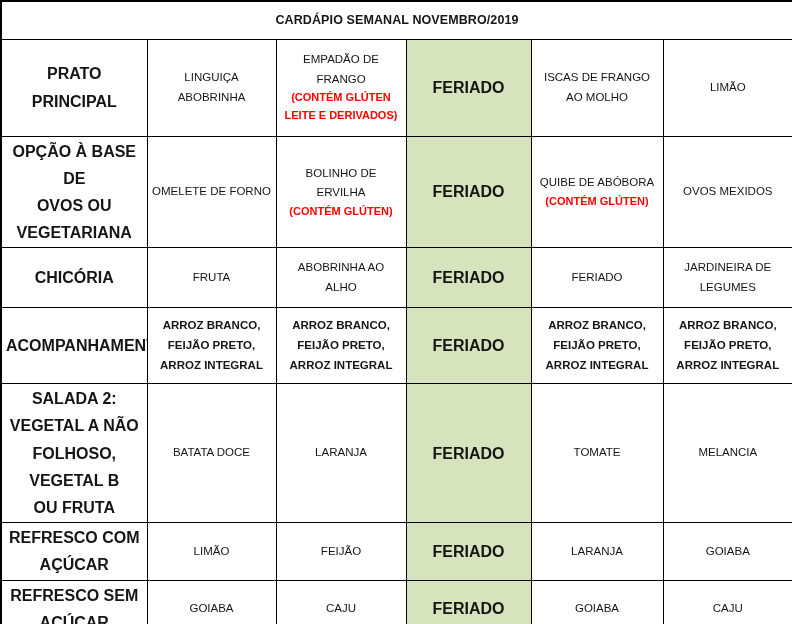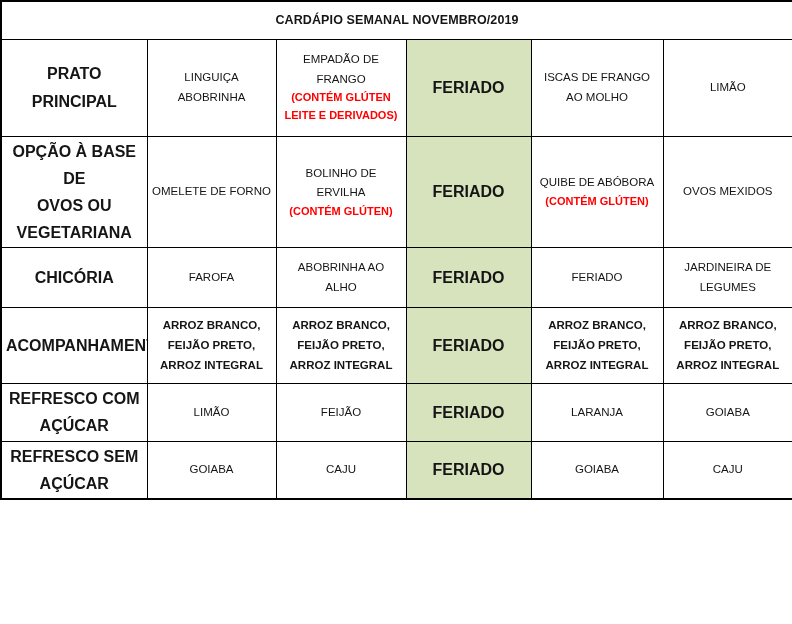--- a/index.html
+++ b/index.html
@@ -141,21 +141,21 @@
           <div class="note">(CONTÉM GLÚTEN)</div>
         </td>
     <td class="cell">
           <div class="t">OVOS MEXIDOS</div>
         </td>
   </tr>
 
   <tr class="r3">
     <td class="label">CHICÓRIA</td>
     <td class="cell">
-          <div class="t">FAROFA</div>
+          <div class="t">FRUTA</div>
         </td>
     <td class="cell">
           <div class="t">ABOBRINHA AO
 ALHO</div>
         </td>
     <td class="cell holiday">
           <div class="t">FERIADO</div>
         </td>
     <td class="cell">
           <div class="t">FERIADO</div>
@@ -187,20 +187,41 @@
 ARROZ INTEGRAL</div>
         </td>
     <td class="cell bold-cell">
           <div class="t">ARROZ BRANCO,
 FEIJÃO PRETO,
 ARROZ INTEGRAL</div>
         </td>
   </tr>
 
 
+  <tr class="r6">
+    <td class="label">SALADA 2:
+VEGETAL A NÃO
+FOLHOSO, VEGETAL B
+OU FRUTA</td>
+    <td class="cell">
+          <div class="t">BATATA DOCE</div>
+        </td>
+    <td class="cell">
+          <div class="t">LARANJA</div>
+        </td>
+    <td class="cell holiday">
+          <div class="t">FERIADO</div>
+        </td>
+    <td class="cell">
+          <div class="t">TOMATE</div>
+        </td>
+    <td class="cell">
+          <div class="t">MELANCIA</div>
+        </td>
+  </tr>
 
   <tr class="r7">
     <td class="label">REFRESCO COM
 AÇÚCAR</td>
     <td class="cell">
           <div class="t">LIMÃO</div>
         </td>
     <td class="cell">
           <div class="t">FEIJÃO</div>
         </td>

